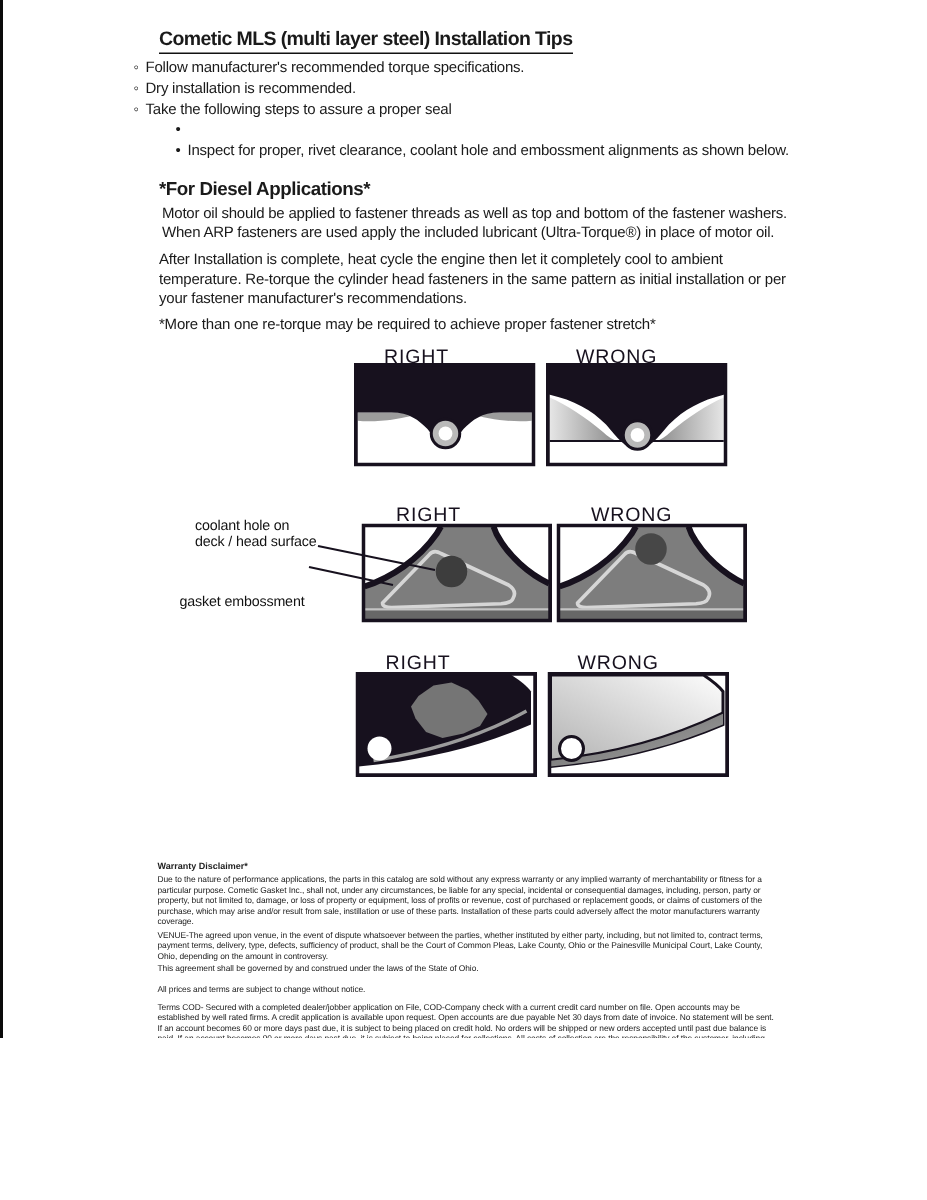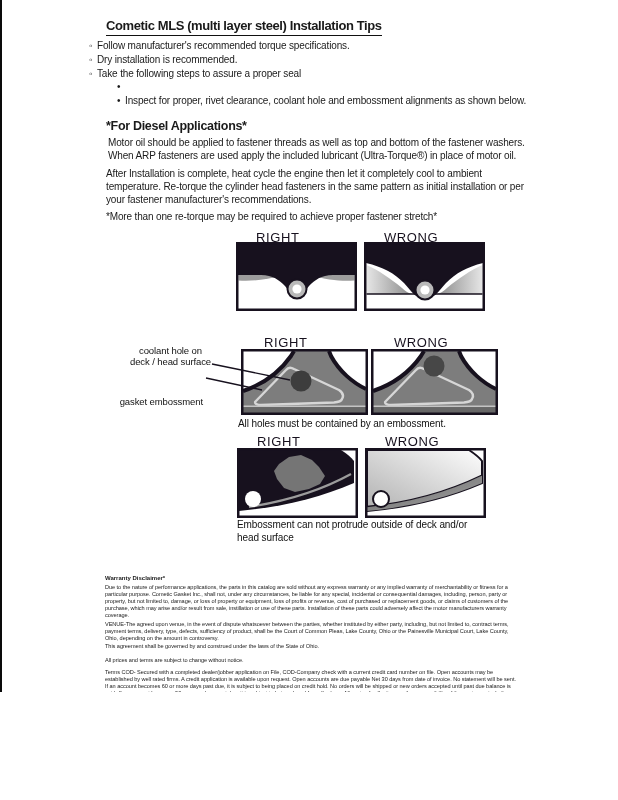--- a/index.html
+++ b/index.html
@@ -8,21 +8,21 @@
   .abs{position:absolute;}
   .title{font-size:13px;font-weight:bold;letter-spacing:-0.4px;border-bottom:1.5px solid #111;
          padding-bottom:2px;white-space:nowrap;}
   .body-txt{font-size:10px;line-height:13.2px;letter-spacing:-0.15px;}
   .bullet-line{display:flex;align-items:flex-start;font-size:10px;line-height:13.8px;letter-spacing:-0.15px;}
   .bullet-glyph{width:8px;font-size:10px;line-height:13.8px;}
   .sub{margin-left:28px;}
   .subhead{font-size:12.5px;font-weight:bold;letter-spacing:-0.3px;white-space:nowrap;}
   .dg-label{font-size:13px;letter-spacing:0.6px;width:80px;text-align:left;color:#17111e;}
   .dg-caption{font-size:10px;letter-spacing:-0.1px;line-height:12.5px;color:#111;}
-  .callout{font-size:9.5px;line-height:11px;text-align:center;letter-spacing:-0.1px;color:#111;}
+  .callout{font-size:9.5px;line-height:11px;text-align:left;letter-spacing:-0.1px;color:#111;}
   .fine{font-size:5.6px;line-height:7px;letter-spacing:-0.05px;color:#222;width:412px;}
   .fine-head{font-size:6px;font-weight:bold;color:#222;}
   .pagenum{font-size:13px;color:#2b2b2b;letter-spacing:0.2px;text-align:right;}
   .left-rule{left:0;top:0;width:1.5px;height:800px;background:#0a0a0a;}
   svg{display:block;}
 </style>
 </head>
 <body>
 
 <div class="page">
@@ -124,21 +124,20 @@
     <rect x="2" y="56.5" width="123" height="1.6" fill="#c4c4c4"></rect>
     <rect x="2" y="58.1" width="123" height="6" fill="#676767"></rect>
     <rect x="1.25" y="1.25" width="124.5" height="63.5" fill="none" stroke="#17111e" stroke-width="2.5"></rect>
   </svg>
 
   <svg class="abs" style="left:204px;top:356px;z-index:5;" width="100" height="40" viewBox="0 0 100 40">
     <line x1="8" y1="8" x2="86" y2="24" stroke="#17111e" stroke-width="1.4"></line>
     <line x1="2" y1="22" x2="58" y2="34" stroke="#17111e" stroke-width="1.4"></line>
   </svg>
 
-  <div class="abs dg-caption" style="left:238px;top:418px;width:320px;">All holes must be contained by an embossment.</div>
 
   <div class="abs dg-label" style="left:257px;top:434px;">RIGHT</div>
   <div class="abs dg-label" style="left:385px;top:434px;">WRONG</div>
 
   <svg class="abs" style="left:237px;top:448px;" width="121" height="70" viewBox="0 0 121 70">
     <rect x="0" y="0" width="121" height="70" fill="#ffffff"></rect>
     <path d="M2,2 H104 C110,6 114,9 117,13 V35 C82,50 45,59 2,63 Z" fill="#17111e"></path>
     <path d="M12,59 C50,53 85,42 114,26" fill="none" stroke="#9c9c9c" stroke-width="2.2"></path>
     <path d="M42,16 L52,9 L64,7 L75,12 L82,19 L88,28 L83,36 L72,41 L58,44 L47,40 L40,31 L37,23 Z" fill="#757575"></path>
     <circle cx="16" cy="51" r="8" fill="#ffffff"></circle>
@@ -157,21 +156,20 @@
       </linearGradient>
     </defs>
     <rect x="0" y="0" width="121" height="70" fill="#ffffff"></rect>
     <path d="M2,2 H104 C110,6 114,9 117,13 V35 C82,50 45,59 2,63 Z" fill="url(#g-band)" stroke="#17111e" stroke-width="2"></path>
     <path d="M2,63 C45,59 82,50 117,35 L117,27 C84,43 48,54 2,58.5 Z" fill="url(#g-sliver)"></path>
     <path d="M2,58.5 C48,54 84,43 117,27" fill="none" stroke="#17111e" stroke-width="1.3"></path>
     <circle cx="16" cy="51" r="8" fill="#ffffff" stroke="#17111e" stroke-width="2"></circle>
     <rect x="1.25" y="1.25" width="118.5" height="67.5" fill="none" stroke="#17111e" stroke-width="2.5"></rect>
   </svg>
 
-  <div class="abs dg-caption" style="left:237px;top:519px;width:250px;">Embossment can not protrude outside of deck and/or head surface</div>
 
   <div class="abs fine-head" style="left:105px;top:575px;">Warranty Disclaimer*</div>
   <div class="abs fine" style="left:105px;top:584px;">Due to the nature of performance applications, the parts in this catalog are sold without any express warranty or any implied warranty of merchantability or fitness for a particular purpose.  Cometic Gasket Inc., shall not, under any circumstances, be liable for any special, incidental or consequential damages, including, person, party or property, but not limited to, damage, or loss of property or equipment, loss of profits or revenue, cost of purchased or replacement goods, or claims of customers of the purchase, which may arise and/or result from sale, instillation or use of these parts.  Installation of these parts could adversely affect the motor manufacturers warranty coverage.</div>
   <div class="abs fine" style="left:105px;top:621px;">VENUE-The agreed upon venue, in the event of dispute whatsoever between the parties, whether instituted by either party, including, but not limited to, contract terms, payment terms, delivery, type, defects, sufficiency of product, shall be the Court of Common Pleas, Lake County, Ohio or the Painesville Municipal Court, Lake County, Ohio, depending on the amount in controversy.</div>
   <div class="abs fine" style="left:105px;top:642.5px;">This agreement shall be governed by and construed under the laws of the State of Ohio.</div>
   <div class="abs fine" style="left:105px;top:657px;">All prices and terms are subject to change without notice.</div>
   <div class="abs fine" style="left:105px;top:669px;">Terms COD- Secured with a completed dealer/jobber application on File, COD-Company check with a current credit card number on file.  Open accounts may be established by well rated firms.  A credit application is available upon request.  Open accounts are due payable Net 30 days from date of invoice.  No statement will be sent.  If an account becomes 60 or more days past due, it is subject to being placed on credit hold.  No orders will be shipped or new orders accepted until past due balance is paid.  If an account becomes 90 or more days past due, it is subject to being placed for collections.  All costs of collection are the responsibility of the customer, including attorney fees, court costs, and other expenses of litigation.</div>
   <div class="abs fine" style="left:105px;top:711px;">Returns- Authorized (RGA) must be obtained in advance on all returns.  A packing slip or invoice number must accompany the merchandise.  No returns after 30 days from invoice date.  All returns are subject to a 25% restocking charge.  All custom designed and custom manufactured gaskets are non-returnable.</div>
   <div class="abs fine" style="left:105px;top:731px;">Only catalog parts are returnable.</div>
   <div class="abs fine" style="left:105px;top:738.5px;">Review your invoice and notify us immediately of any incorrect or inaccurate information.  Shortages must be reported within 10 days.</div>

